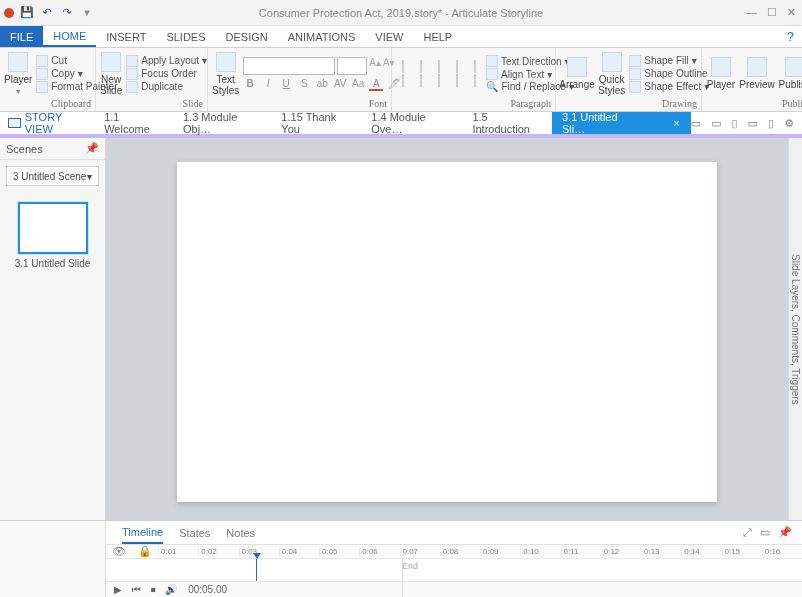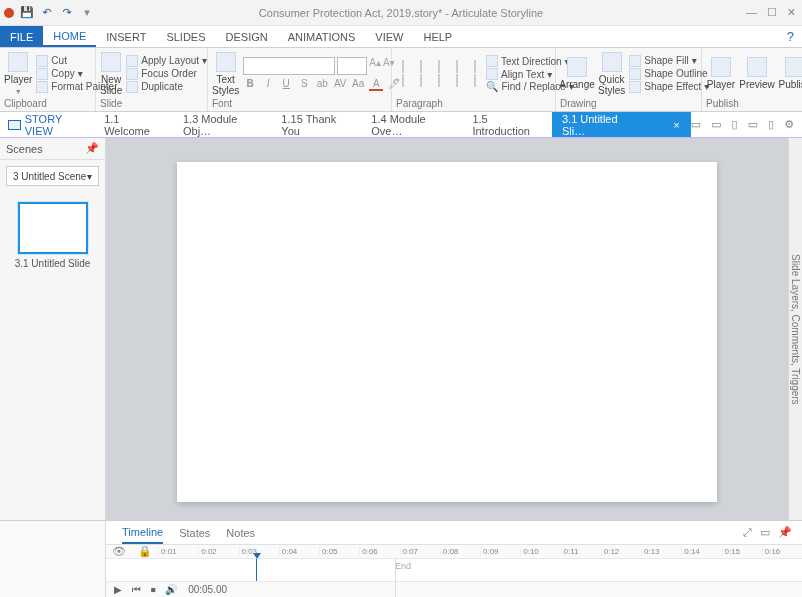--- a/index.html
+++ b/index.html
@@ -16,35 +16,35 @@
 
 .tabs { height: 22px; background: #fff; display: flex; align-items: stretch; border-bottom: 1px solid #d0d0d0; }
 .tabs .file { background: #1f6cbf; color: #fff; padding: 9px 10px; display: flex; align-items: center; font-size: 11px; }
 .tabs .tab { padding: 0 10px; display: flex; align-items: center; font-size: 11px; color: #555; cursor: pointer; }
 .tabs .tab.active { color: #1f6cbf; border-bottom: 2px solid #1f6cbf; }
 .tabs .help { margin-left: auto; color: #1f6cbf; padding: 0 8px; display: flex; align-items: center; font-size: 13px; }
 
 
 .ribbon { height: 64px; background: #f7f7f7; border-bottom: 1px solid #d0d0d0; display: flex; font-size: 10px; }
 .group { border-right: 1px solid #e0e0e0; display: flex; flex-direction: column; padding: 2px 4px 0 4px; position: relative; }
-.group-label { text-align: left; color: #777; font-size: 10px; margin-top: auto; padding: 1px 0 2px; }
+.group-label { text-align: right; color: #777; font-size: 10px; margin-top: auto; padding: 1px 0 2px; font-family: Liberation Serif, serif; }
 .group-body { display: flex; gap: 4px; flex: 1; }
 .vbtn { display: flex; flex-direction: column; align-items: center; justify-content: center; width: 36px; gap: 2px; cursor: pointer; }
 .vbtn .ic { width: 20px; height: 20px; background: #e8eef7; border: 1px solid #c7d6ea; }
 .stack { display: flex; flex-direction: column; gap: 1px; justify-content: center; }
 .row { display: flex; align-items: center; gap: 3px; white-space: nowrap; cursor: pointer; color: #555; }
 .row .mini { width: 12px; height: 12px; background: #e8eef7; border: 1px solid #c7d6ea; }
 .fontbox { width: 92px; height: 18px; border: 1px solid #bbb; background: #fff; }
 .sizebox { width: 30px; height: 18px; border: 1px solid #bbb; background: #fff; }
 .icrow { display: flex; gap: 4px; color: #999; }
 .icrow span { width: 14px; text-align: center; cursor: pointer; }
 .para-ic { width: 14px; height: 12px; border: 1px solid #ccc; background: repeating-linear-gradient(#bbb, #bbb 1px, transparent 1px, transparent 3px); }
 
 
-.secondary { height: 26px; background: #fff; border-bottom: 1px solid #c4b5fd; display: flex; align-items: center; justify-content: center; }
+.secondary { height: 26px; background: #fff; border-bottom: 4px solid #c4b5fd; display: flex; align-items: center; justify-content: center; }
 .storyview { display: flex; align-items: center; gap: 4px; padding: 0 8px; color: #1f6cbf; font-size: 11px; cursor: pointer; }
 .storyview .sv-ic { width: 14px; height: 10px; border: 1px solid #1f6cbf; background: #eaf2fb; }
 .slidetab { padding: 0 10px; height: 100%; display: flex; align-items: center; font-size: 11px; color: #555; cursor: pointer; border-right: 1px solid transparent; position: relative; }
 .slidetab.active { background: #1f8fe0; color: #fff; gap: 36px; }
 .slidetab.active .close { color: #fff; margin-left: 6px; }
 .secondary .viewicons { margin-left: auto; display: flex; gap: 10px; padding-right: 8px; color: #888; }
 .secondary .viewicons span { cursor: pointer; }
 
 
 .main { display: flex; height: 382px; }
@@ -68,21 +68,21 @@
 .tl-tab.active { color: #1f6cbf; border-bottom: 2px solid #1f6cbf; }
 .tl-tools { margin-left: auto; padding-right: 10px; display: flex; gap: 8px; color: #888; }
 .tl-tools span { cursor: pointer; }
 .tl-header { height: 14px; border-bottom: 1px solid #e8e8e8; display: flex; align-items: center; background: #fafafa; }
 .tl-header .eye { width: 26px; text-align: center; color: #888; }
 .tl-header .ticks { flex: 1; display: flex; font-size: 8px; color: #888; }
 .tl-header .ticks span { flex: 1; text-align: left; border-left: 1px solid #eee; padding-left: 2px; }
 .tl-body { flex: 1; background: #fff; position: relative; }
 .playhead { position: absolute; left: 150px; top: 0; bottom: 0; width: 0; border-left: 1px solid #1f6cbf; }
 .playhead:before { content: ""; position: absolute; top: -6px; left: -4px; width: 0; height: 0; border-left: 4px solid transparent; border-right: 4px solid transparent; border-top: 6px solid #1f6cbf; }
-.endmark { position: absolute; left: 289px; top: 2px; font-size: 9px; color: #aaa; }
+.endmark { position: absolute; left: 296px; top: 2px; font-size: 9px; color: #aaa; }
 .endmark:before { content: ""; position: absolute; left: 0; top: -2px; bottom: -30px; border-left: 1px solid #ddd; }
 .tl-foot { height: 16px; border-top: 1px solid #e8e8e8; display: flex; align-items: center; gap: 10px; padding: 0 8px; font-size: 10px; color: #666; background: #fafafa; }
 .tl-foot span { cursor: pointer; }
 </style>
 </head>
 <body>
 
 <div class="titlebar">
   <div class="qat">
     <span class="app-dot"></span>

